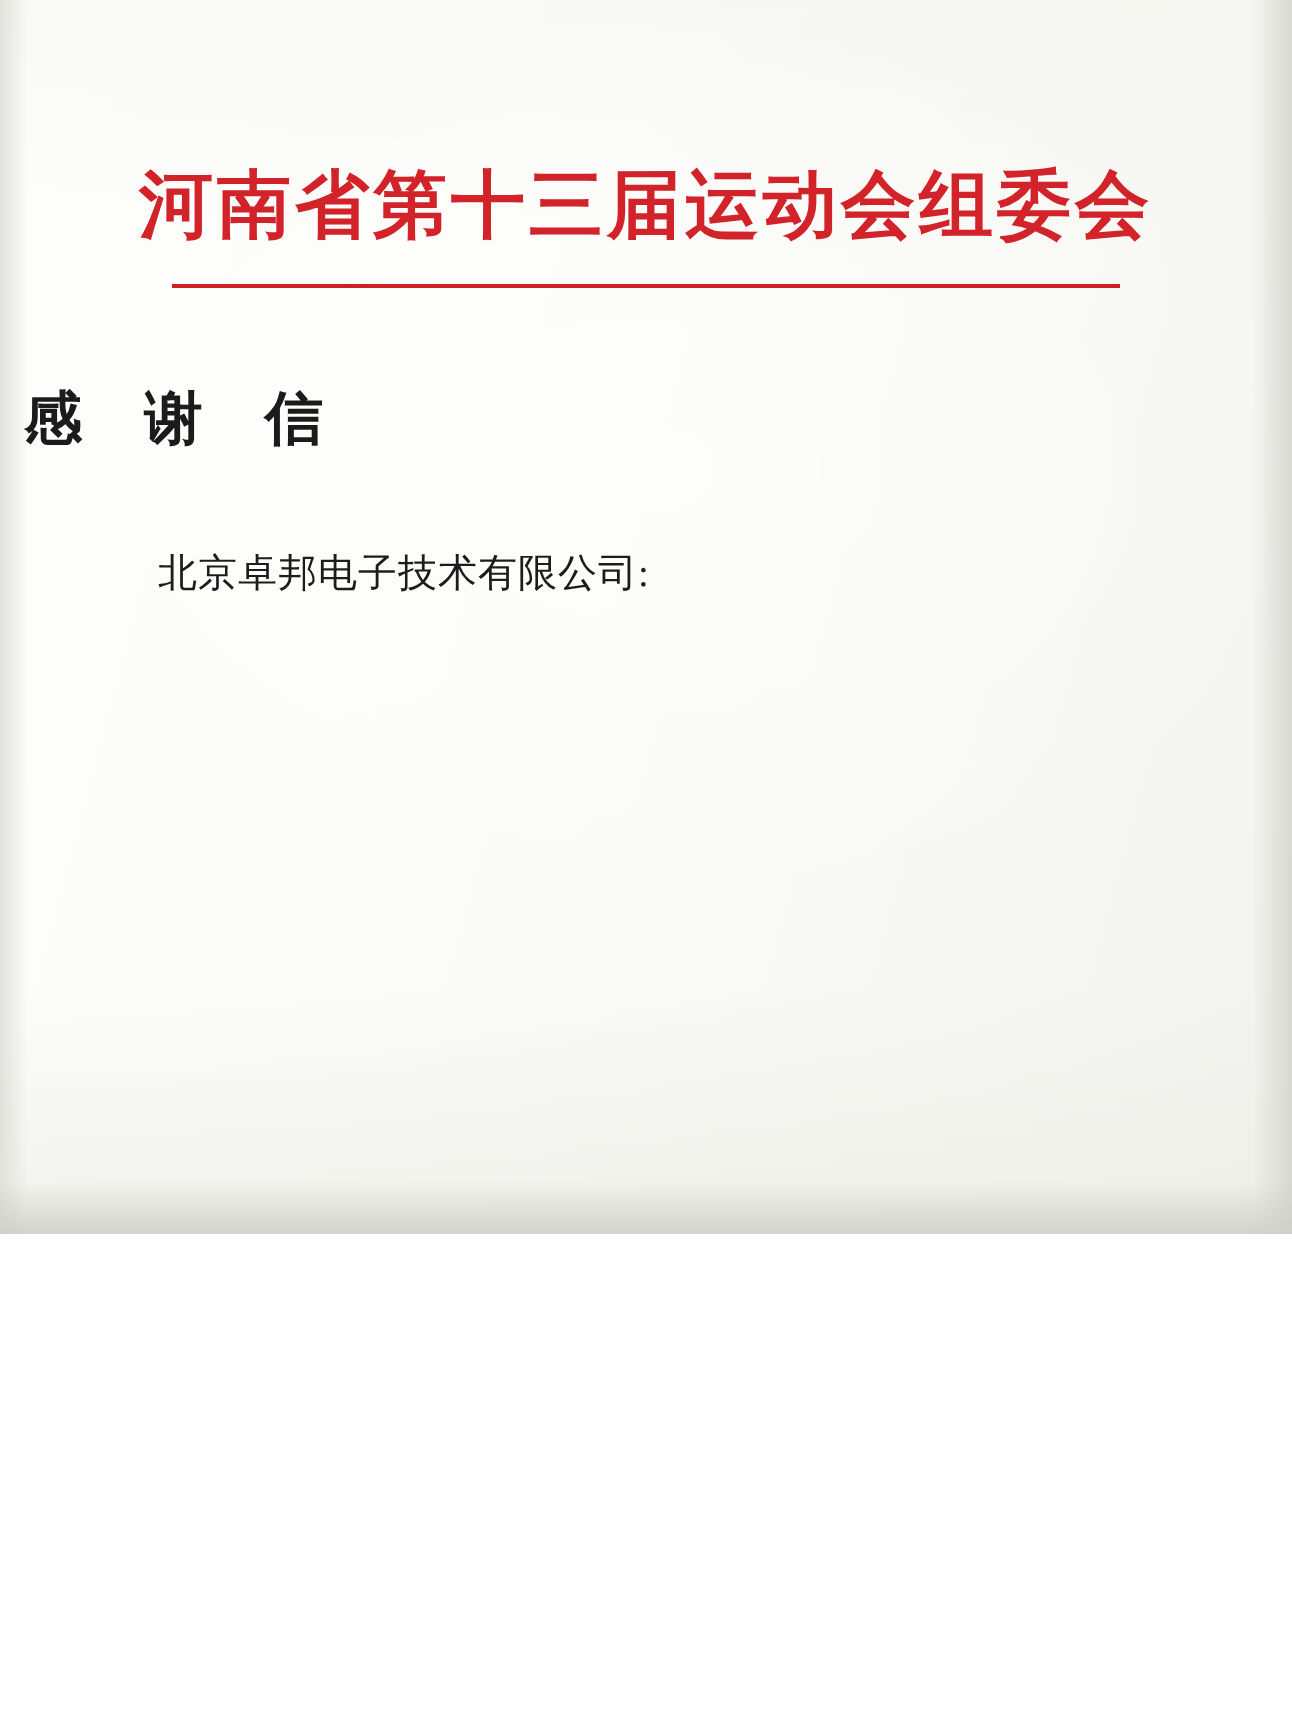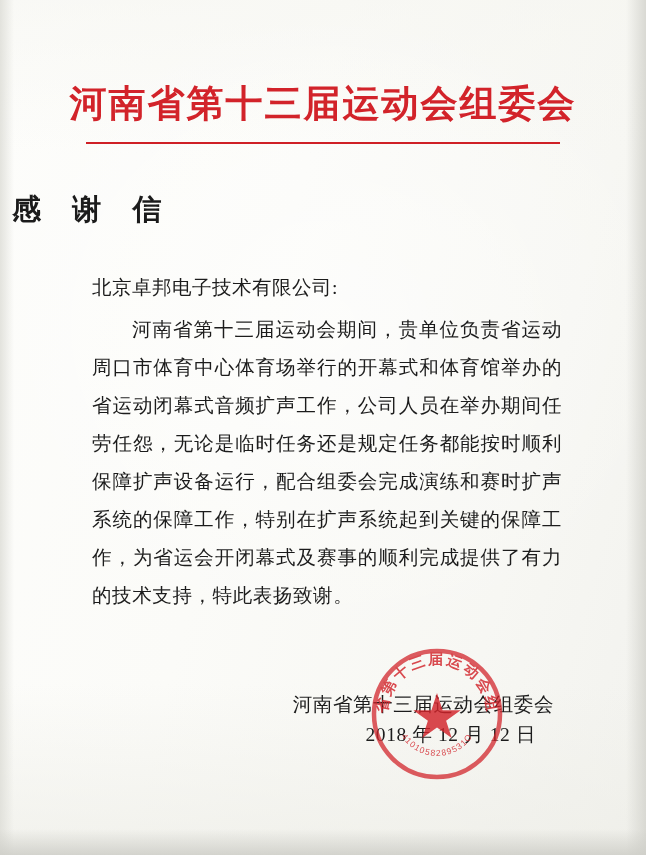--- a/index.html
+++ b/index.html
@@ -9,21 +9,21 @@
   body {
     width: 646px;
     height: 855px;
     background: #ffffff;
     font-family: "Liberation Serif", serif;
     overflow: hidden;
   }
   .page {
     position: relative;
     width: 646px;
-    height: 855px;
+    height: 617px;
     background: linear-gradient(105deg, #fdfdfb 0%, #fbfbf8 40%, #f7f7f3 75%, #f2f2ee 100%);
     box-sizing: border-box;
     overflow: hidden;
     text-decoration: underline;
   }
   
   .paper-shade {
     position: absolute;
     inset: 0;
     background:
@@ -88,21 +88,21 @@
     font-size: 29px;
     letter-spacing: 12px;
     color: #1b1b1b;
     text-indent: 12px;
   }
 
   
   .body-block {
     position: absolute;
     top: 272px;
-    left: 92px;
+    left: 79px;
     width: 470px;
   }
   .salutation {
     font-size: 19.5px;
     color: #1c1c1c;
     letter-spacing: 0.5px;
     line-height: 1.6;
     margin-bottom: 8px;
   }
   .para {
@@ -161,21 +161,20 @@
 
   <div class="letterhead">
     <div class="letterhead-title">河南省第十三届运动会组委会</div>
     <div class="letterhead-rule"></div>
   </div>
 
   <div class="doc-title">感 谢 信</div>
 
   <div class="body-block">
     <div class="salutation">北京卓邦电子技术有限公司:</div>
-    <div class="para">河南省第十三届运动会期间，贵单位负责省运动周口市体育中心体育场举行的开幕式和体育馆举办的省运动闭幕式音频扩声工作，公司人员在举办期间任劳任怨，无论是临时任务还是规定任务都能按时顺利保障扩声设备运行，配合组委会完成演练和赛时扩声系统的保障工作，特别在扩声系统起到关键的保障工作，为省运会开闭幕式及赛事的顺利完成提供了有力的技术支持，特此表扬致谢。</div>
   </div>
 
   <div class="signature">
     <div class="sign-org">河南省第十三届运动会组委会</div>
     <div class="sign-date">2018 年 12 月 12 日</div>
   </div>
 
   <div class="seal">
     <svg width="138" height="138" viewBox="0 0 138 138" xmlns="http://www.w3.org/2000/svg">
       <defs>

